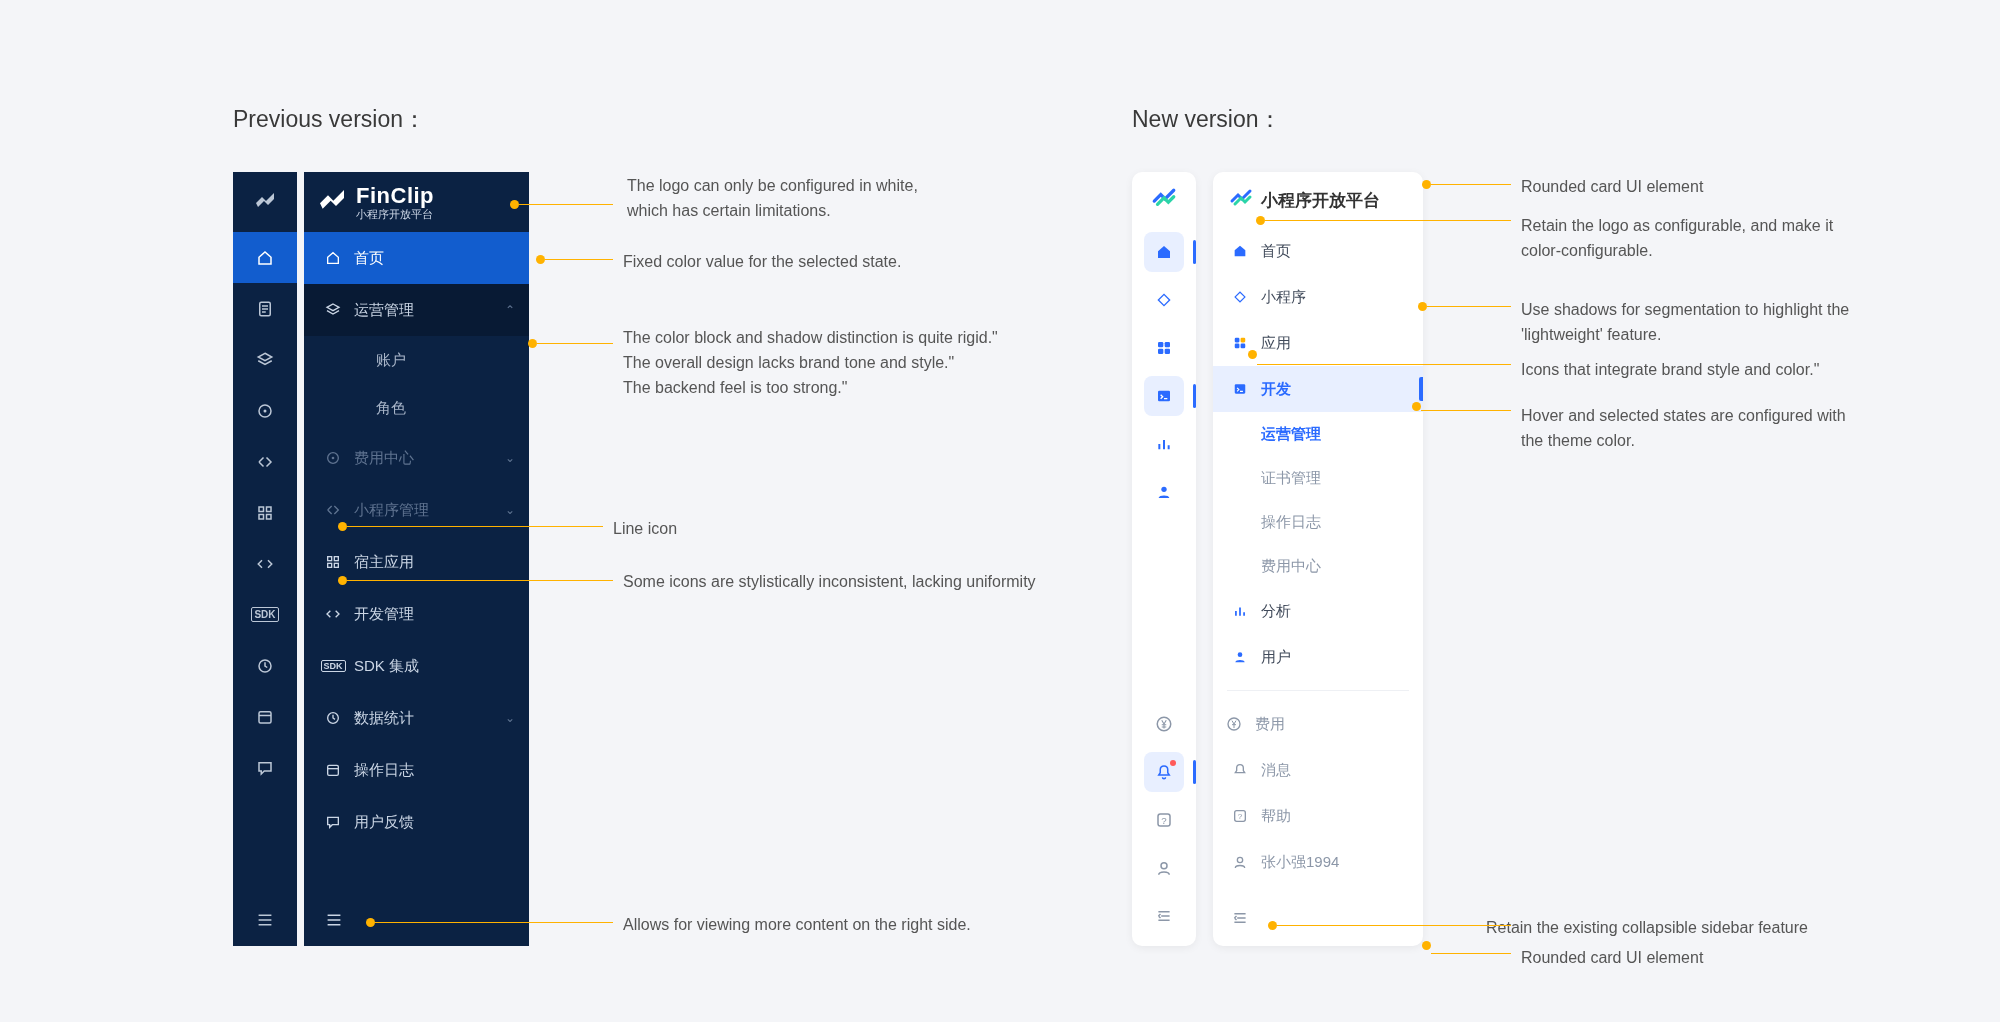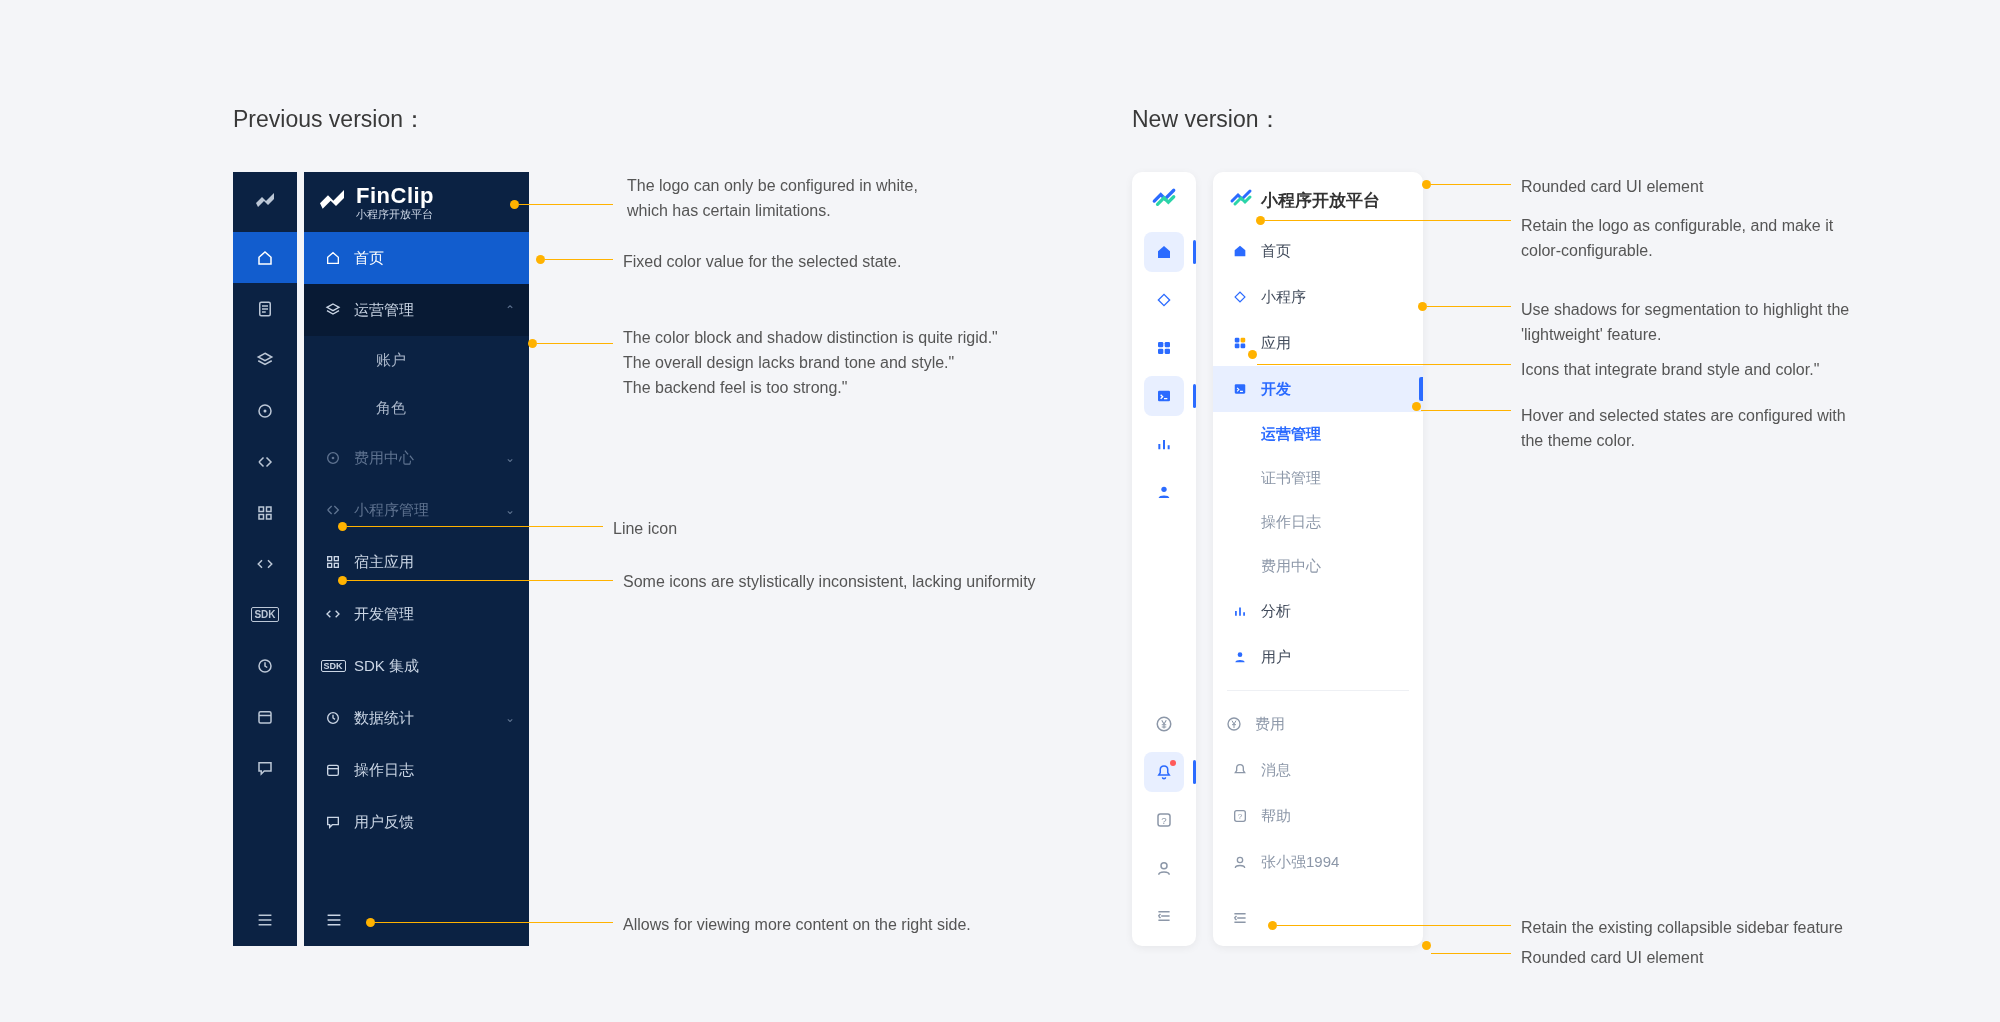--- a/index.html
+++ b/index.html
@@ -529,17 +529,17 @@
 <div class="hline" style="left:1257px; top:364px; width:254px;"></div>
 <div class="ann" style="left:1521px; top:358px;">Icons that integrate brand style and color."</div>
 
 <div class="dot" style="left:1412px; top:402px;"></div>
 <div class="hline" style="left:1421px; top:410px; width:90px;"></div>
 <div class="ann" style="left:1521px; top:404px;">Hover and selected states are configured with
 the theme color.</div>
 
 <div class="dot" style="left:1268px; top:921px;"></div>
 <div class="hline" style="left:1277px; top:925px; width:234px;"></div>
-<div class="ann" style="left:1521px; top:916px;">Retain the existing collapsible sidebar feature</div>
+<div class="ann" style="left:1486px; top:916px;">Retain the existing collapsible sidebar feature</div>
 
 <div class="dot" style="left:1422px; top:941px;"></div>
 <div class="hline" style="left:1431px; top:953px; width:80px;"></div>
 <div class="ann" style="left:1521px; top:946px;">Rounded card UI element</div>
 
 </body></html>

